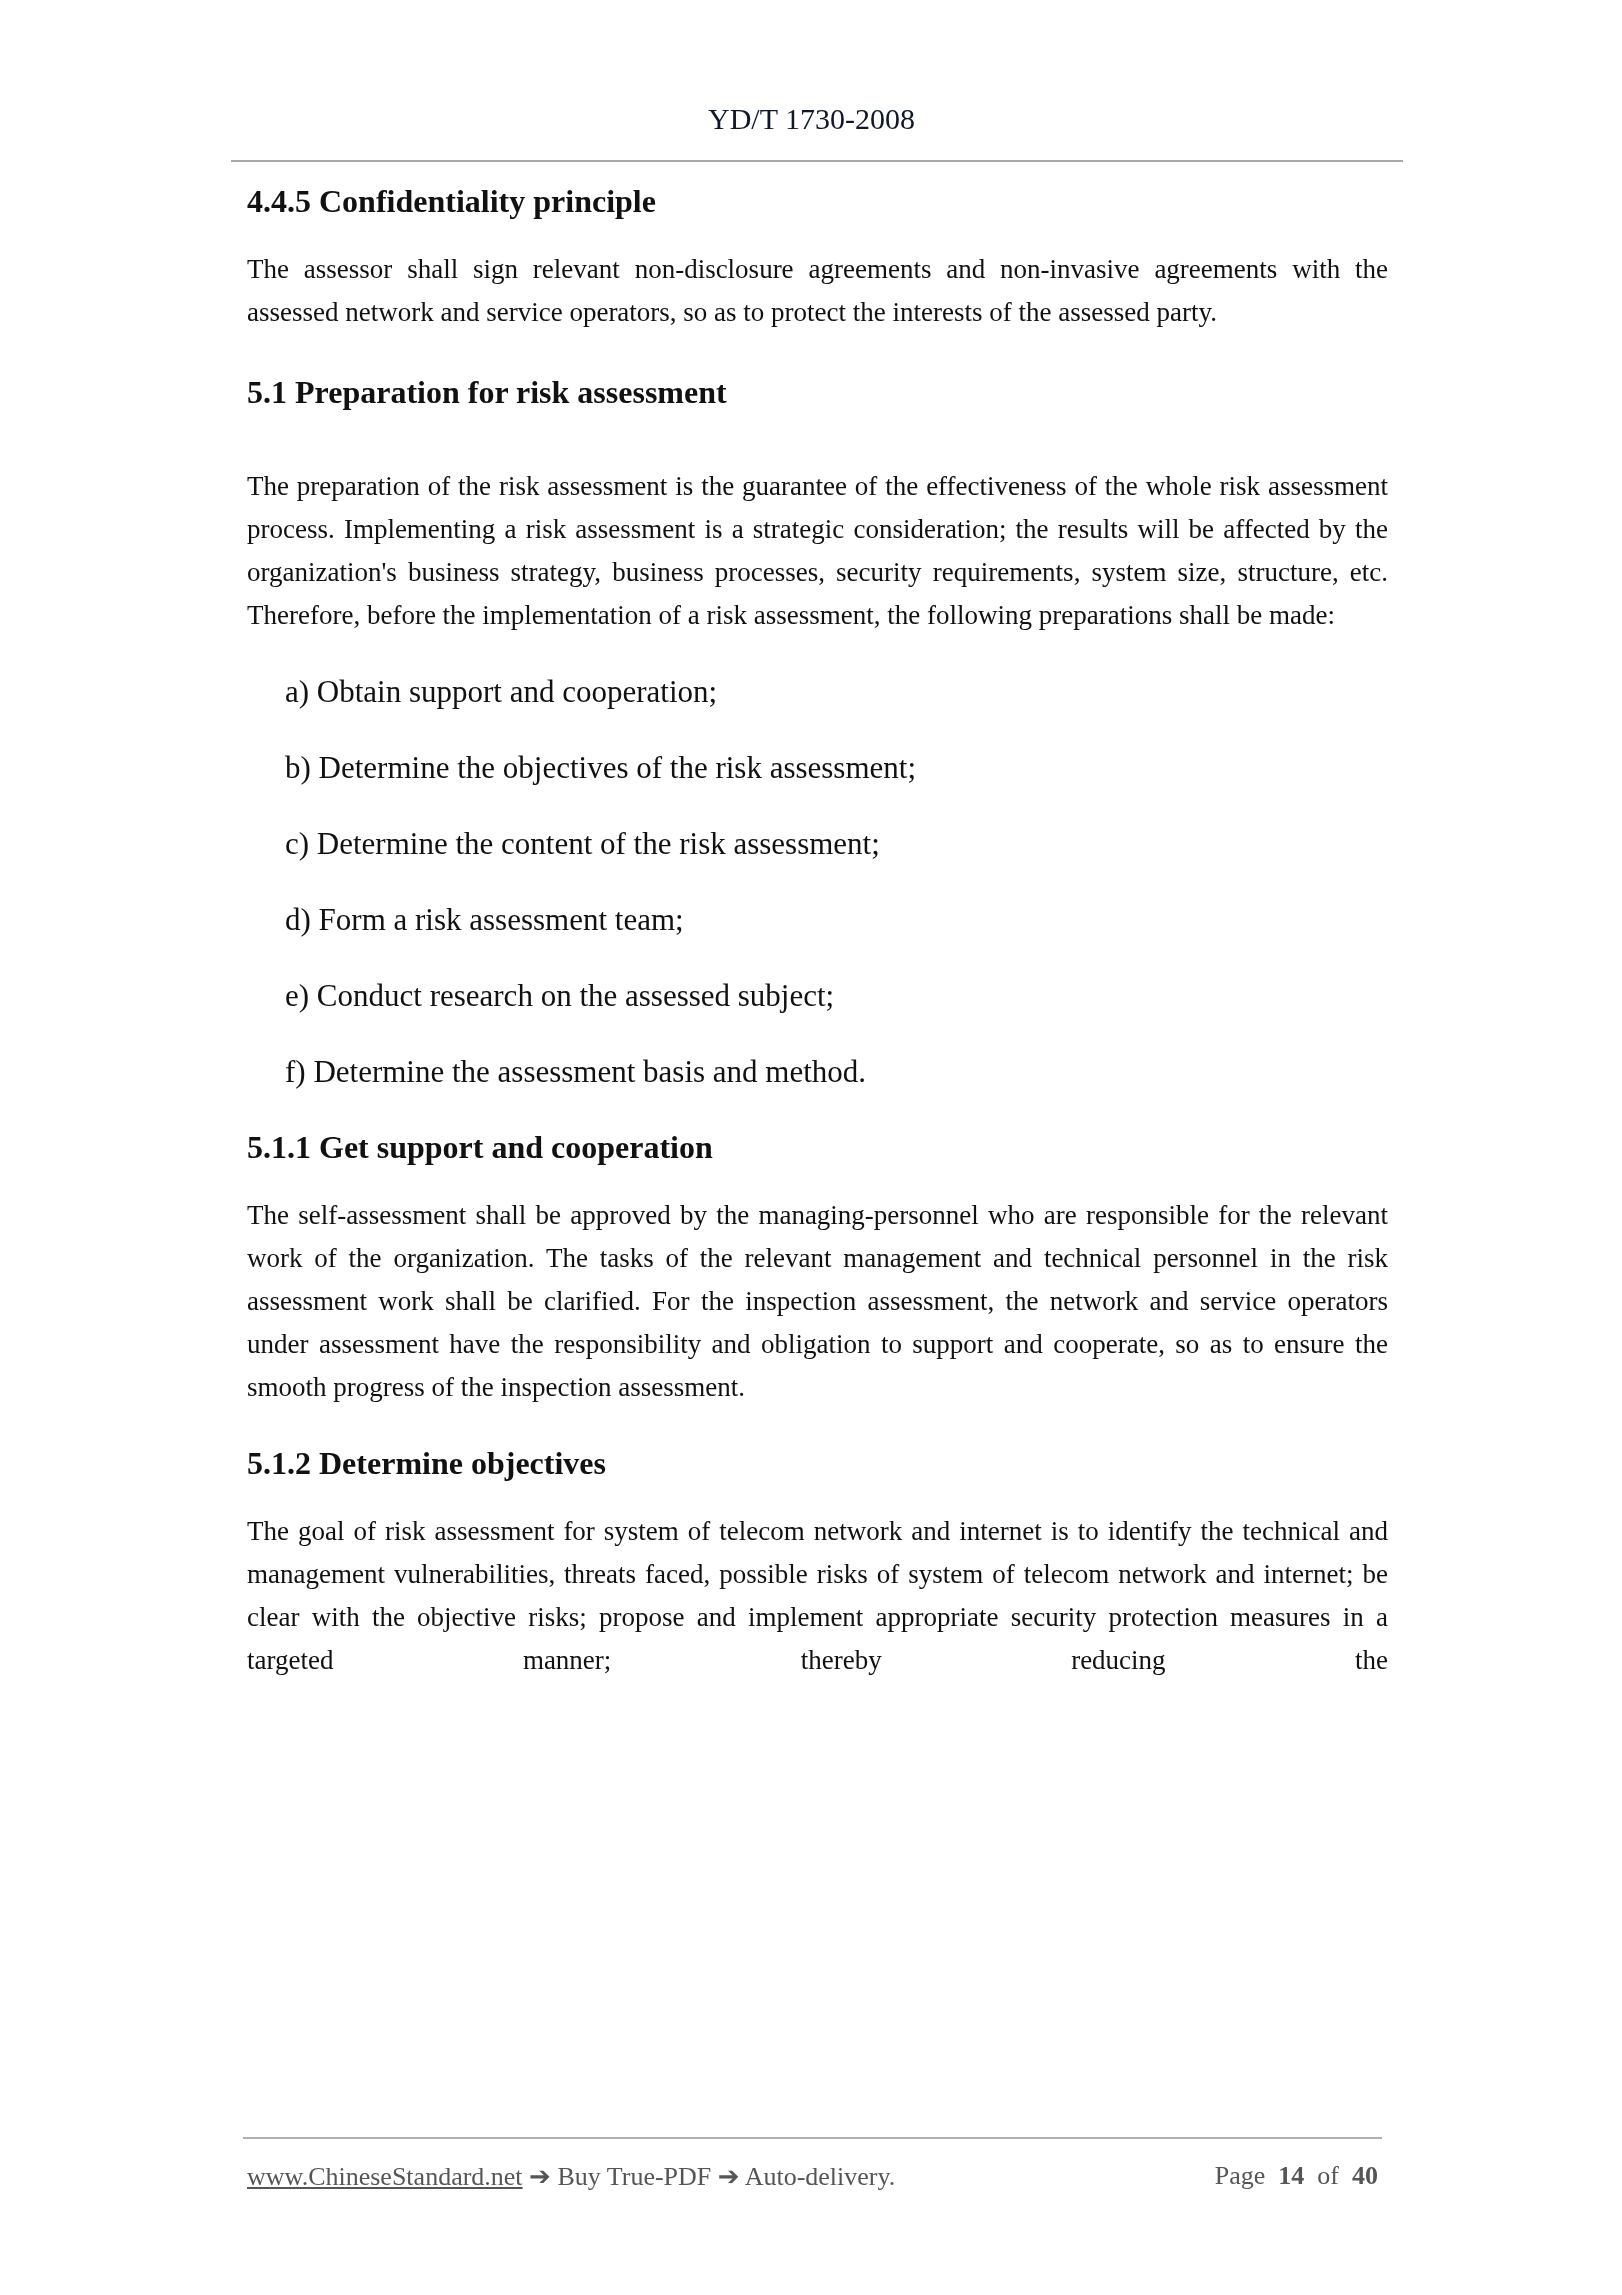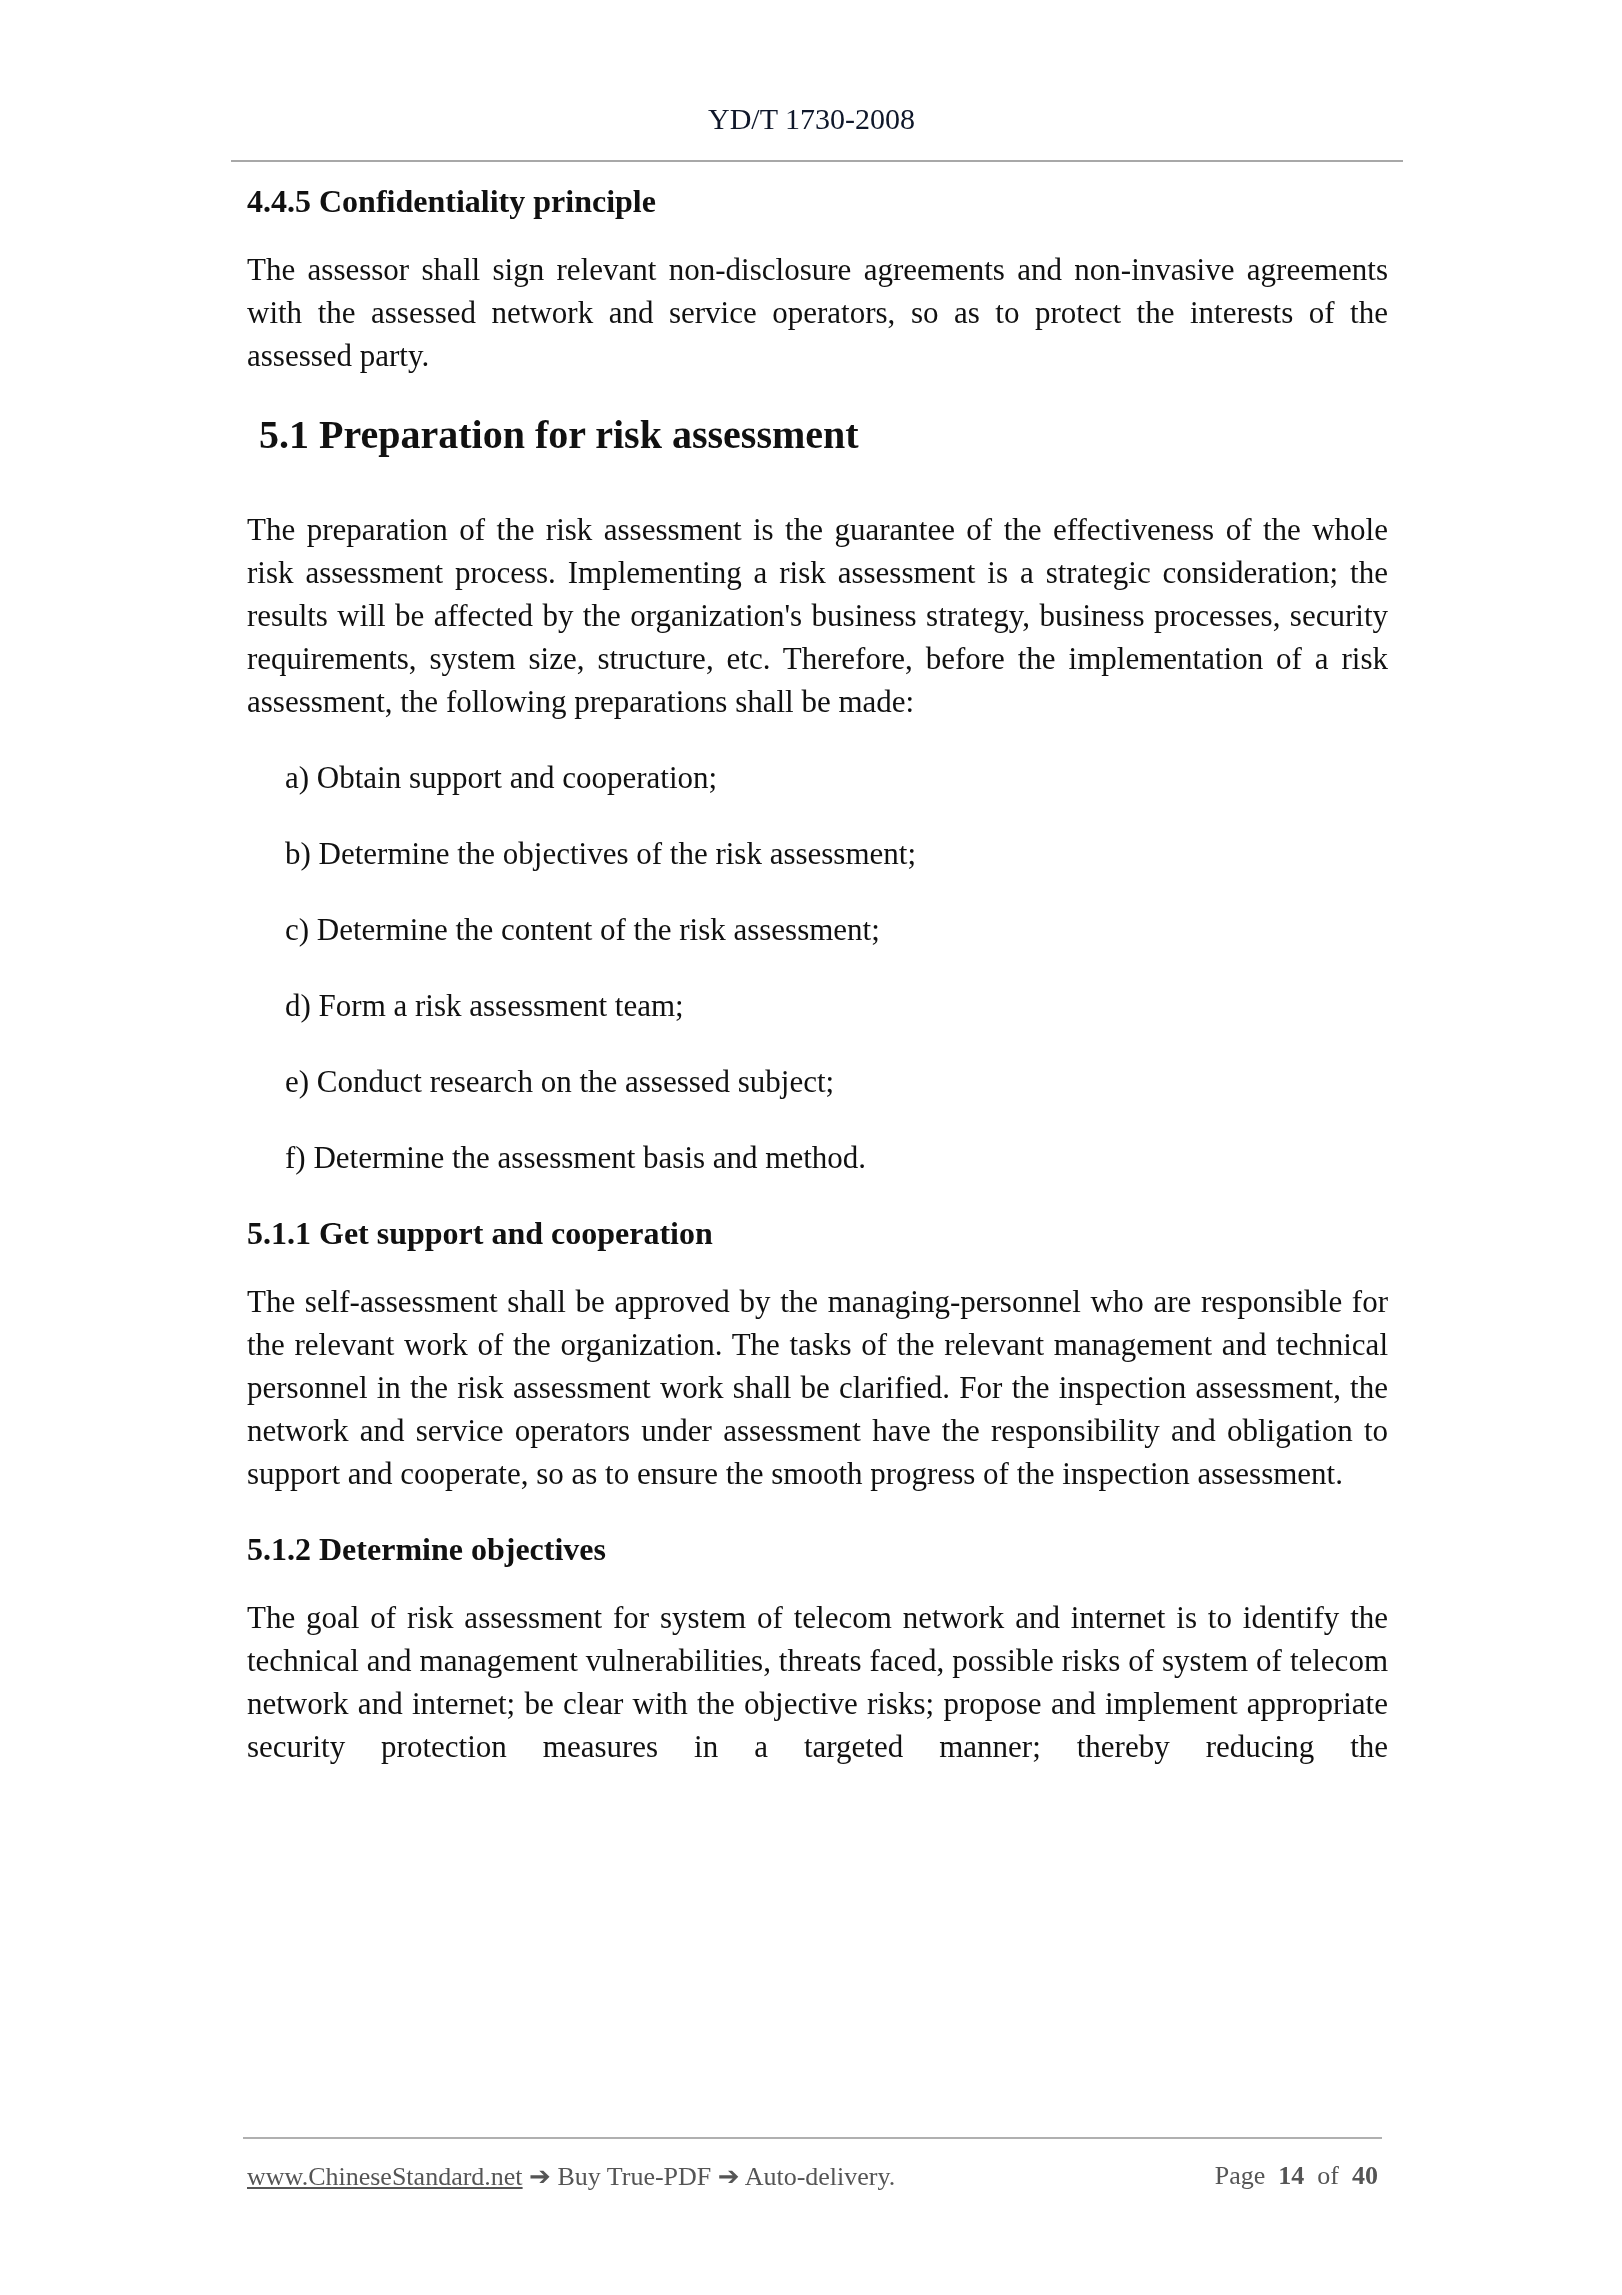--- a/index.html
+++ b/index.html
@@ -3,23 +3,23 @@
 <meta charset="utf-8">
 <style>
   html, body { margin: 0; padding: 0; background: #ffffff; }
   body { width: 1623px; height: 2295px; position: relative; overflow: hidden;
          font-family: "Liberation Serif", "DejaVu Serif", serif; color: #111; }
   .header-title { position: absolute; top: 102px; left: 0; width: 1623px; text-align: center;
          font-size: 30px; color: #0f172a; }
   .header-rule { position: absolute; top: 160px; left: 231px; width: 1172px; height: 1.7px; background: #a8a8a8; }
   .content { position: absolute; left: 247px; top: 180px; width: 1141px; }
   .h4 { font-weight: bold; font-size: 32px; margin: 0 0 25px 0; line-height: 43px; }
-  .p { font-size: 31px; line-height: 43px; text-align: justify; margin: 0 0 33px 0; }
+  .p { font-size: 27px; line-height: 43px; text-align: justify; margin: 0 0 33px 0; }
   .h1 { font-weight: bold; font-size: 43px; line-height: 58px; margin: 23px 0 50px 0; }
-  .h2 { font-weight: bold; font-size: 40px; line-height: 50px; margin: 0 0 48px 12px; }
+  .h2 { font-weight: bold; font-size: 32px; line-height: 50px; margin: 0 0 48px 0; }
   .li { font-size: 31px; line-height: 43px; margin: 0 0 33px 38px; }
   .footer-rule { position: absolute; top: 2137px; left: 243px; width: 1139px; height: 1.7px; background: #b0b0b0; }
   .footer { position: absolute; top: 2161px; left: 247px; width: 1131px; font-size: 26px; color: #555; }
   .footer .link { text-decoration: underline; color: #555; }
   .footer .page { position: absolute; right: 0; top: 0; }
   .footer .page b { font-weight: bold; }
 </style>
 </head>
 <body>
 

